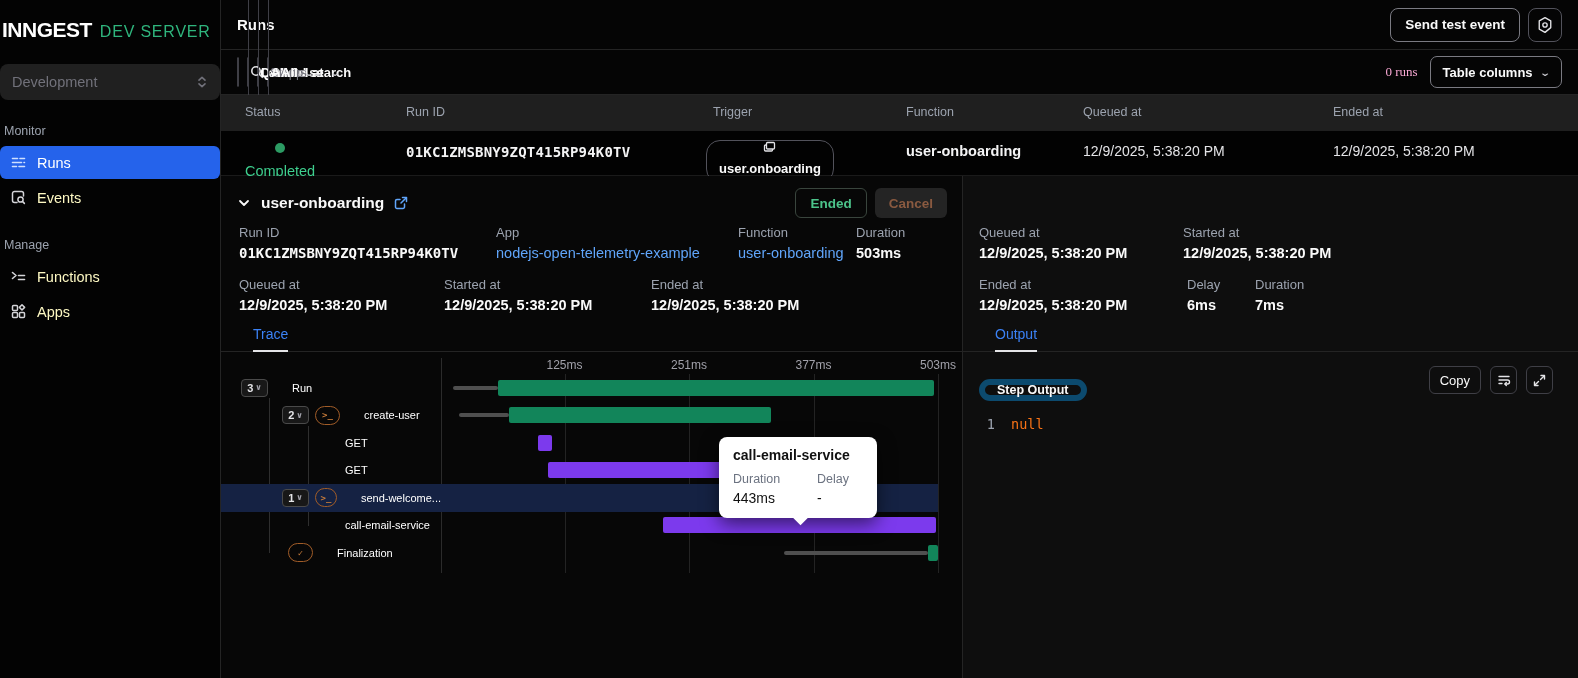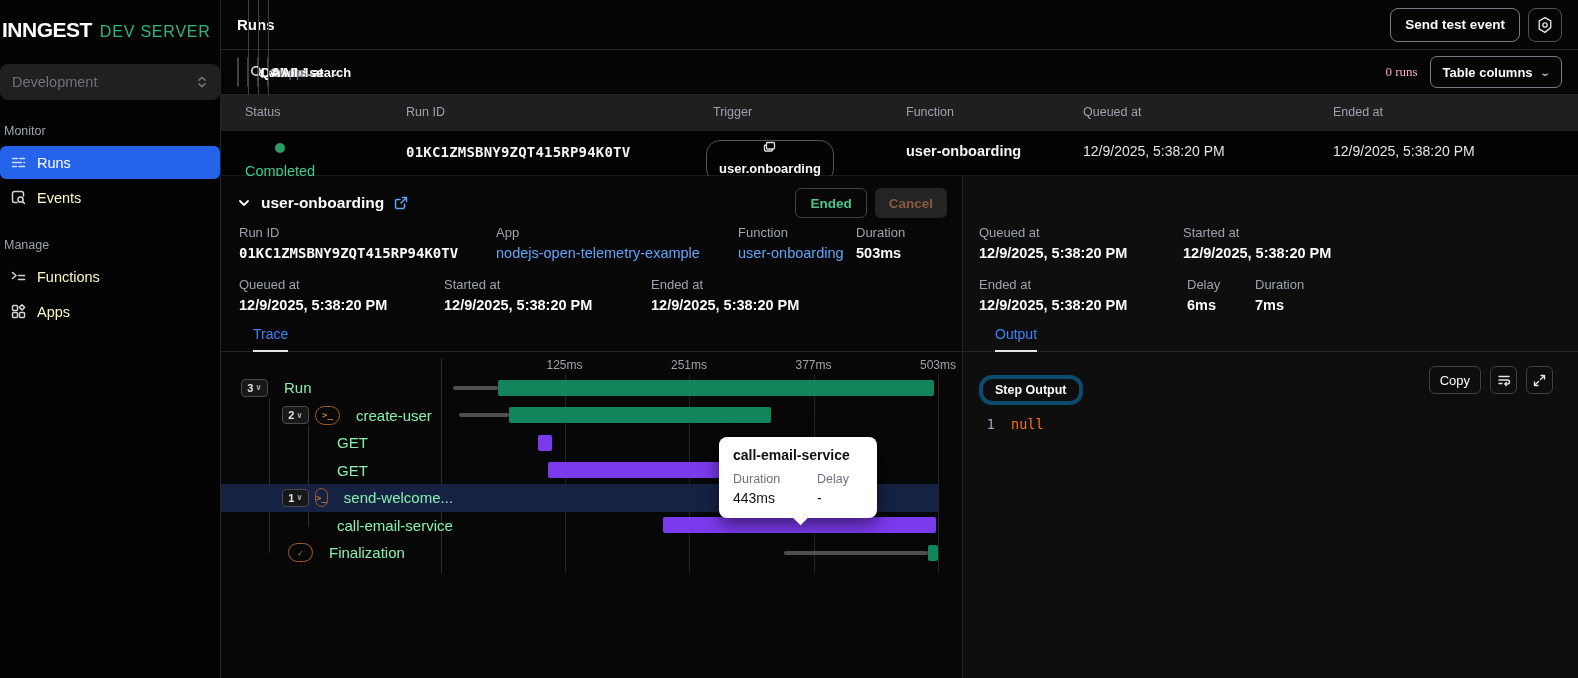--- a/index.html
+++ b/index.html
@@ -92,21 +92,21 @@
   .grid { position:absolute; left:220px; top:16px; width:497px; height:199px; pointer-events:none; }
   .gl { position:absolute; top:0; bottom:0; width:1px; background:#232323; }
   .g1{left:24.85%;} .g2{left:49.9%;} .g3{left:74.95%;} .g4{left:100%;}
   .name-divider { position:absolute; left:220px; top:0; width:1px; height:215px; background:#2b2b2b; }
   .tree-line { position:absolute; width:1px; background:#2e2e2e; }
 
   .trace-rows { position:absolute; left:0; top:16px; width:717px; }
   .trow { position:relative; height:27.5px; display:flex; width:717px; }
   .trow.hl { background:#152243; }
   .tname { width:220px; min-width:220px; display:flex; align-items:center; position:relative; z-index:2; }
-  .tlabel { font-size:15px; color:#86efac; margin-left:16px; white-space:nowrap; }
+  .tlabel { font-size:11px; color:#ffffff; margin-left:24px; white-space:nowrap; }
   .collapse-btn { height:18px; min-width:27px; border:1px solid #4a4a4a; background:#181818; border-radius:4px;
     color:#e4e4e7; font-size:11px; font-weight:600; display:inline-flex; align-items:center; justify-content:center;
     gap:2px; cursor:pointer; padding:0 3px; }
   .collapse-btn .cv { font-size:8px; color:#a1a1aa; }
   .pill-icon { height:19px; width:25px; border:1px solid #a05c28; border-radius:10px; color:#c87c3a;
     display:inline-flex; align-items:center; justify-content:center; margin-left:6px;
     font-family:"DejaVu Sans Mono","Liberation Mono",monospace; font-size:9px; font-weight:700; }
   .ttrack { position:relative; flex:1; }
   .seg { position:absolute; border-radius:2px; }
   .seg.q { height:4px; top:11.5px; background:#4f4f4f; border-radius:2px; }
@@ -120,21 +120,21 @@
   .tooltip:after { content:""; position:absolute; left:76px; bottom:-5px; width:11px; height:11px; background:#fff;
     transform:rotate(45deg); }
   .tt-title { font-size:14px; font-weight:700; color:#111; }
   .tt-grid { display:flex; margin-top:9px; }
   .tt-col1 { flex:1; } .tt-col2 { width:46px; }
   .tt-label { font-size:12.5px; color:#6b7280; }
   .tt-value { font-size:14px; color:#111; margin-top:4px; }
 
   
   .output-toolbar { position:absolute; top:190px; left:16px; right:25px; height:28px; display:flex; align-items:center; }
-  .chip-pill { height:30px; border:4px solid #0c4a6e; border-radius:13px; display:flex; align-items:center;
+  .chip-pill { height:22px; border:6px solid #0c4a6e; border-radius:13px; display:flex; align-items:center;
     padding:0 12px; font-size:12.5px; font-weight:600; color:#fafafa;margin-top:20px; }
   .out-actions { margin-left:auto; display:flex; gap:9px; }
   .btn-copy { height:28px; border:1px solid #3f3f46; border-radius:6px; background:transparent; color:#fafafa;
     font-size:13px; padding:0 10px; cursor:pointer; font-family:inherit; }
   .sq-btn { width:27px; height:28px; border:1px solid #3f3f46; border-radius:6px; background:transparent;
     display:flex; align-items:center; justify-content:center; cursor:pointer; color:#e4e4e7; }
   .code-area { position:absolute; top:240px; left:16px; right:16px;
     font-family:"DejaVu Sans Mono","Liberation Mono",monospace; font-size:13.5px; display:flex; }
   .line-no { width:32px; text-align:right; color:#9ca3af; padding-right:16px; }
   .code-null { color:#f97316; }

